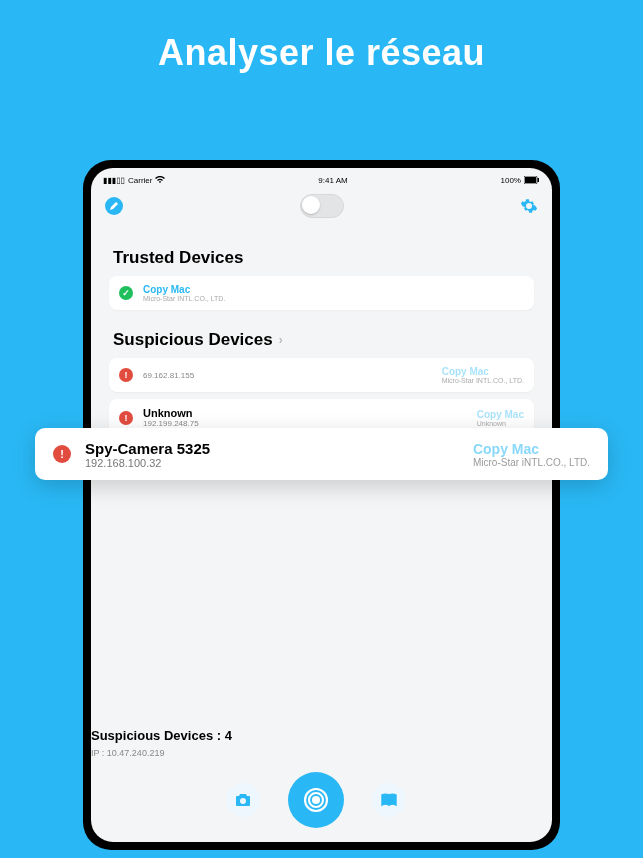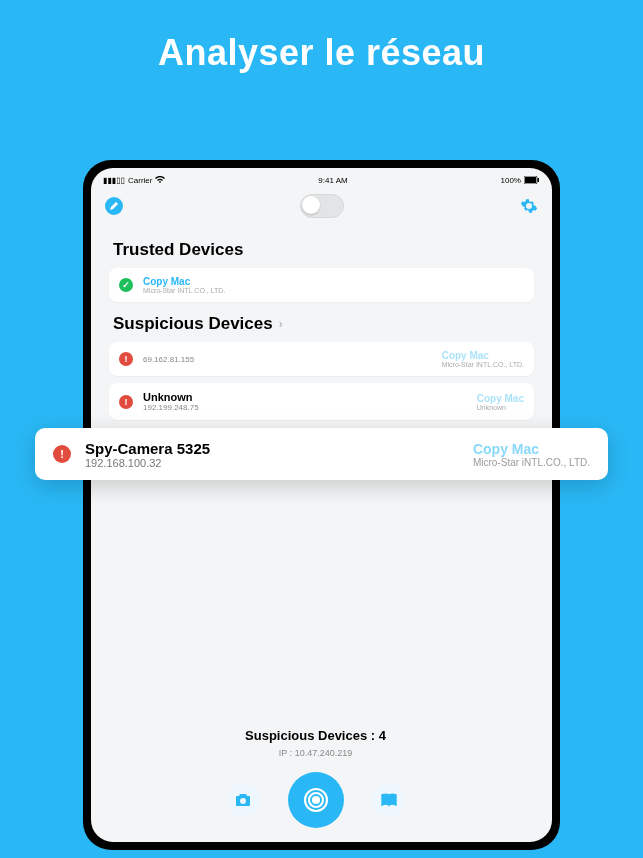--- a/index.html
+++ b/index.html
@@ -7,41 +7,41 @@
   .tablet{position:absolute;left:83px;top:160px;width:477px;height:690px;background:#000;border-radius:28px;padding:8px;box-sizing:border-box}
   .screen{position:relative;width:100%;height:100%;background:#f4f5f6;border-radius:22px;overflow:hidden}
   .statusbar{height:16px;display:flex;justify-content:space-between;align-items:center;font-size:8px;color:#000;padding:4px 12px 0}
   .statusbar .left,.statusbar .right{display:flex;align-items:center;gap:3px}
   .topbar{display:flex;justify-content:space-between;align-items:center;padding:6px 14px 10px}
   .circle-btn{width:18px;height:18px;border-radius:50%;background:#29b8f5;display:flex;align-items:center;justify-content:center}
   .gear{color:#29b8f5;font-size:16px}
   .toggle{width:42px;height:22px;border-radius:12px;background:#e3e4e6;position:relative;border:1px solid #d7d8da}
   .toggle::after{content:"";position:absolute;left:1px;top:1px;width:18px;height:18px;border-radius:50%;background:#fff;box-shadow:0 1px 2px rgba(0,0,0,.2)}
   .content{padding:0 18px}
-  .section-title{font-weight:800;font-size:17px;margin:12px 0 8px 4px;display:flex;align-items:center;gap:6px}
+  .section-title{font-weight:800;font-size:17px;margin:20px 0 8px 4px;display:flex;align-items:center;gap:6px}
   .card{background:#fff;border-radius:8px;padding:8px 10px;display:flex;align-items:center;margin-bottom:7px;box-shadow:0 1px 2px rgba(0,0,0,.04)}
   .status-dot{width:14px;height:14px;border-radius:50%;display:flex;align-items:center;justify-content:center;color:#fff;font-size:9px;font-weight:bold;flex:0 0 14px;margin-right:10px}
   .green{background:#1fbf5b}
   .red{background:#e24c3e}
   .dev-main{flex:1;min-width:0}
   .dev-name{font-size:11px;font-weight:700;color:#000;white-space:nowrap;overflow:hidden;text-overflow:ellipsis}
   .dev-ip{font-size:8px;color:#888}
   .dev-right{text-align:left}
   .copy-mac{font-size:10px;font-weight:600;color:#29b8f5}
   .copy-mac.faded{opacity:.4}
   .vendor{font-size:7px;color:#aaa}
   .chev{color:#bbb;font-size:12px}
   
   .float-card{position:absolute;left:35px;top:428px;width:573px;height:52px;background:#fff;border-radius:10px;box-shadow:0 6px 22px rgba(0,0,0,.18);display:flex;align-items:center;padding:0 18px;box-sizing:border-box}
   .float-card .status-dot{width:18px;height:18px;font-size:11px;flex:0 0 18px;margin-right:14px}
   .float-card .dev-name{font-size:15px}
   .float-card .dev-ip{font-size:11px;color:#777}
   .float-card .copy-mac{font-size:14px}
   .float-card .vendor{font-size:10px;color:#9a9a9a}
-  .bottom{position:absolute;bottom:14px;left:0;right:12px;text-align:center}
+  .bottom{position:absolute;bottom:14px;left:0;right:12px;}
   .sus-count{font-weight:800;font-size:13px}
   .netinfo{font-size:9px;color:#888;line-height:1.4;margin:4px 0 12px}
   .btn-row{display:flex;justify-content:center;align-items:center;gap:28px}
   .small-btn{width:34px;height:34px;border-radius:50%;background:#eef7fd;display:flex;align-items:center;justify-content:center;color:#29b8f5;font-size:15px}
   .big-btn{width:56px;height:56px;border-radius:50%;background:#29b8f5;display:flex;align-items:center;justify-content:center}
   svg{display:block}
 </style>
 </head>
 <body>
 

